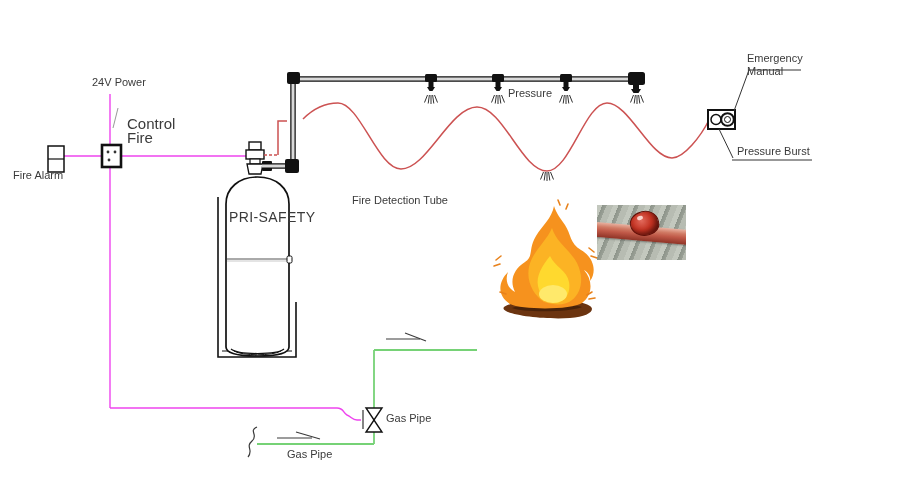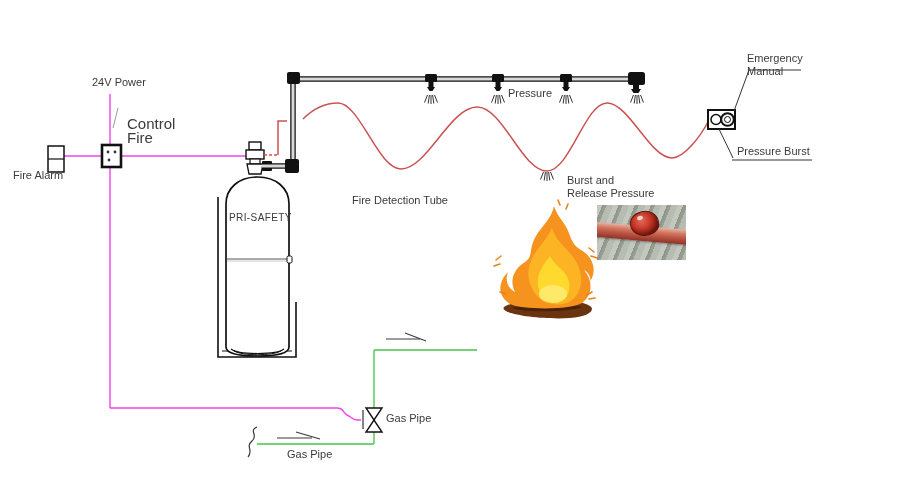--- a/index.html
+++ b/index.html
@@ -7,21 +7,21 @@
     width:912px;height:480px;background:#ffffff;overflow:hidden;
     font-family:"Liberation Sans", sans-serif;
   }
   .stage{position:relative;width:912px;height:480px;background:#fff;}
   svg.diagram{position:absolute;left:0;top:0;}
   .lbl{
     position:absolute;color:var(--label-text,#3a3a3a);font-size:11px;
     line-height:13px;white-space:nowrap;user-select:none;
   }
   .lbl.big{font-size:15px;line-height:14px;}
-  .lbl.tank{font-size:10px;letter-spacing:.4px;}
+  .lbl.tank{font-size:14px;letter-spacing:.4px;}
   
   .photo{
     position:absolute;left:597px;top:205px;width:89px;height:55px;overflow:hidden;
     background:repeating-linear-gradient(112deg,
       #c3c8be 0px,#c3c8be 5px,#8d948a 5px,#9aa096 9px,#b7bcb2 9px,#b7bcb2 15px);
   }
   .photo .tube{
     position:absolute;left:-6px;top:21px;width:104px;height:15px;
     transform:rotate(5deg);border-radius:8px;
     background:linear-gradient(180deg,#e9b3a2 0%,#d07a64 30%,#c05948 55%,#8e3326 100%);
@@ -227,22 +227,18 @@
 
   <div class="lbl" style="left:508px;top:87px">Pressure</div>
 
   <div class="lbl" style="left:747px;top:52px">
     <div>Emergency</div>
     <div>Manual</div>
   </div>
 
   <div class="lbl" style="left:737px;top:145px">Pressure Burst</div>
 
-  <div class="lbl" style="left:567px;top:174px">
-    <div>Burst and</div>
-    <div>Release Pressure</div>
-  </div>
 
   <div class="lbl" style="left:386px;top:412px">Gas Pipe</div>
 
   <div class="lbl" style="left:287px;top:448px">Gas Pipe</div>
 
 </div>
 
 </body></html>

